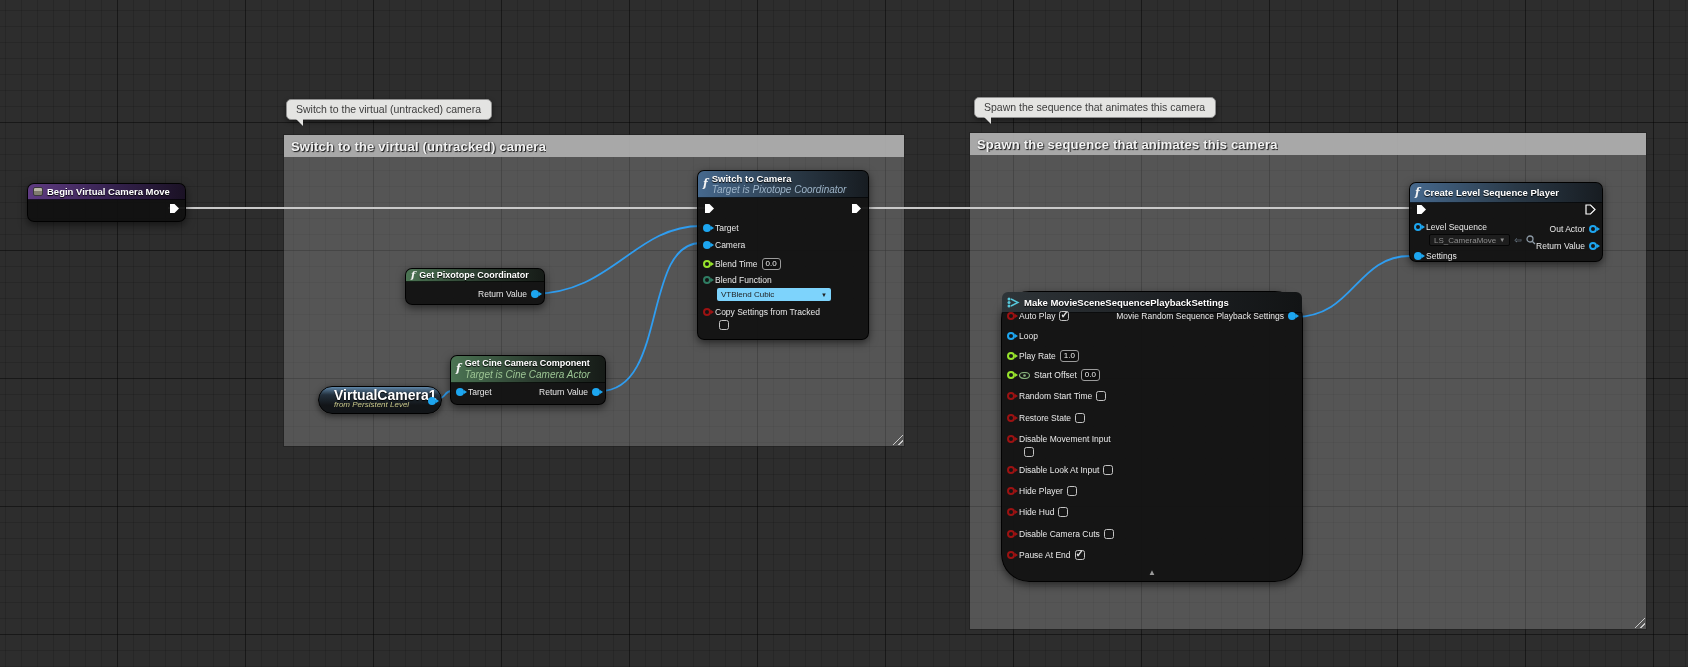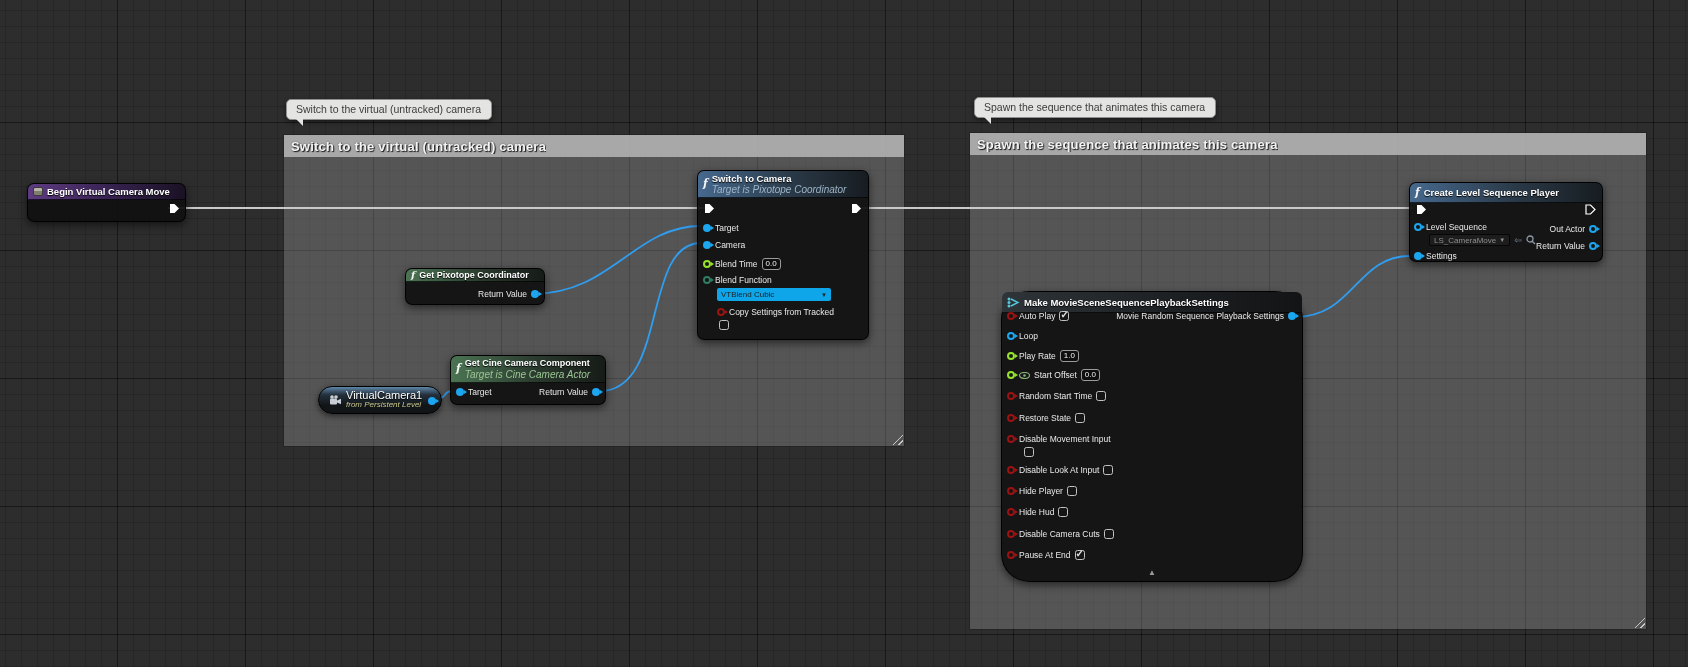--- a/index.html
+++ b/index.html
@@ -97,21 +97,21 @@
   }
   .checkbox.on::after {
     content:"\2713"; position:absolute; left:0px; top:-3px;
     font-size:10px; font-weight:bold; color:#e2e2e2;
   }
   .valbox {
     border:1px solid #9b9b9b; background:#0e0e0e; color:#f0f0f0;
     font-size:8px; height:12px; line-height:10px; padding:0 3px; border-radius:3px;
   }
   .dropdown {
-    width:114px; height:13px; background:#0ea5e9; color:#1e1e1e; border-radius:2px;
+    width:114px; height:13px; background:#7dd3fc; color:#1e1e1e; border-radius:2px;
     font-size:8px; display:flex; align-items:center; justify-content:space-between; padding:0 4px;
   }
   .dd-caret { font-size:6px; color:#222; }
   .assetpick {
     background:#1d1d1d; border:1px solid #060606; color:#8f8f8f; border-radius:2px;
     font-size:8px; height:12px; display:flex; align-items:center; gap:3px; padding:0 4px;
   }
   .mini-ico { font-size:9px; color:#7d8e9e; line-height:9px; }
   .collapse-arrow { position:absolute; left:50%; transform:translateX(-50%); color:#9a9a9a; font-size:8px; }
 
@@ -119,21 +119,21 @@
     background:linear-gradient(#b9b5a6 0 45%, #807c6e 45% 100%); border:1px solid #3a3a3a; }
 
   
   .pill-node {
     position:absolute; z-index:20; width:124px; height:28px; border-radius:14px;
     background:linear-gradient(#5f86a8 0%, #23303c 30%, #121518 70%);
     border:1px solid #000; box-shadow:0 2px 6px rgba(0,0,0,0.55);
     display:flex; align-items:center; padding:0 10px; gap:5px;
   }
   .pill-lines { display:flex; flex-direction:column; line-height:10px; }
-  .pill-title { font-size:11px; font-weight:normal; color:#fff; text-shadow:0 1px 1px #000; }
+  .pill-title { font-size:14px; font-weight:bold; color:#fff; text-shadow:0 1px 1px #000; }
   .pill-sub { font-size:8px; font-style:italic; color:#c7c78a; }
 </style>
 </head>
 <body>
 
 <div id="canvas">
 
   <div class="comment" style="left:283px; top:134px; width:622px; height:313px;">
     <div class="comment-body"></div>
     <div class="comment-header">
@@ -212,21 +212,21 @@
     <div class="row" style="left:5px; top:104px;">
       <span class="pin round hollow enum"></span>
       <span class="pin-label">Blend Function</span>
     </div>
     <div class="row" style="left:19px; top:117px;">
       <span class="dropdown">
         <span>VTBlend Cubic</span>
         <span class="dd-caret">▼</span>
       </span>
     </div>
-    <div class="row" style="left:19px; top:136px;">
+    <div class="row" style="left:5px; top:136px;">
       <span class="pin round hollow bool"></span>
       <span class="pin-label">Copy Settings from Tracked</span>
     </div>
     <div class="row" style="left:21px; top:149px;">
       <span class="checkbox"></span>
     </div>
   </div>
 
   <div class="node" style="left:405px; top:268px; width:140px; height:37px;">
     <div class="node-header hdr-green" style="padding:1px 6px 1px 5px;">

